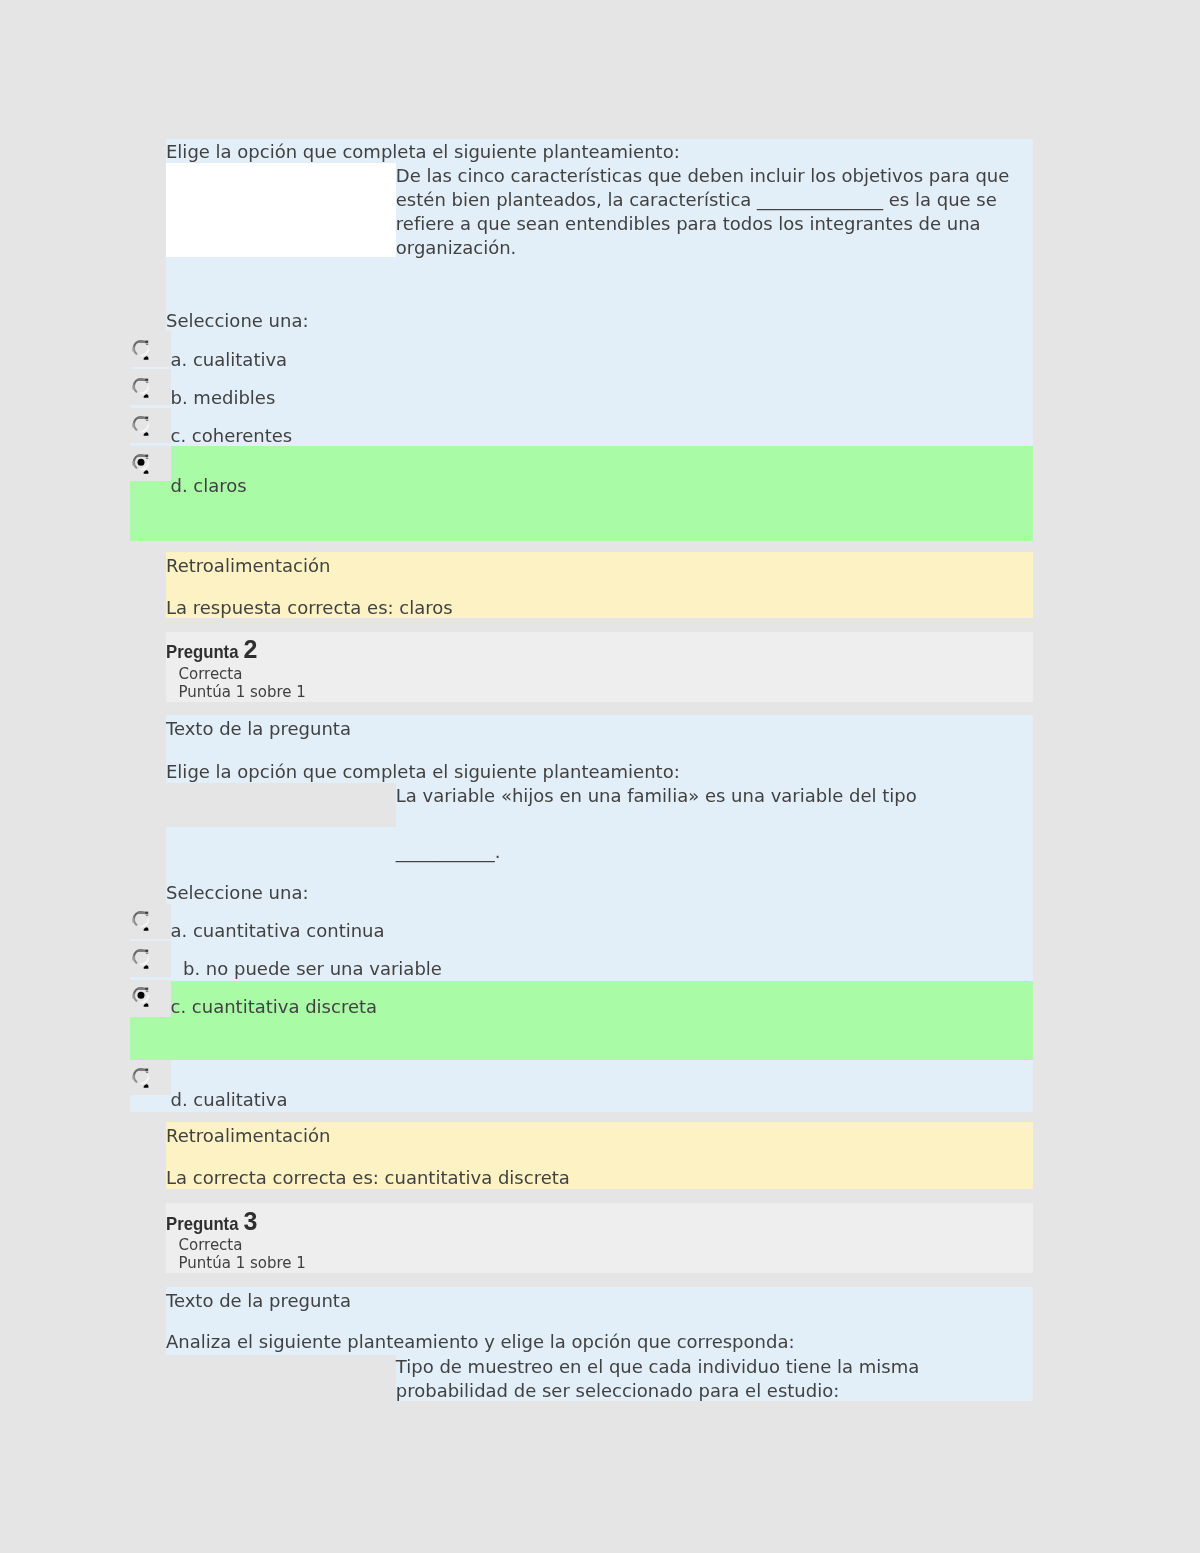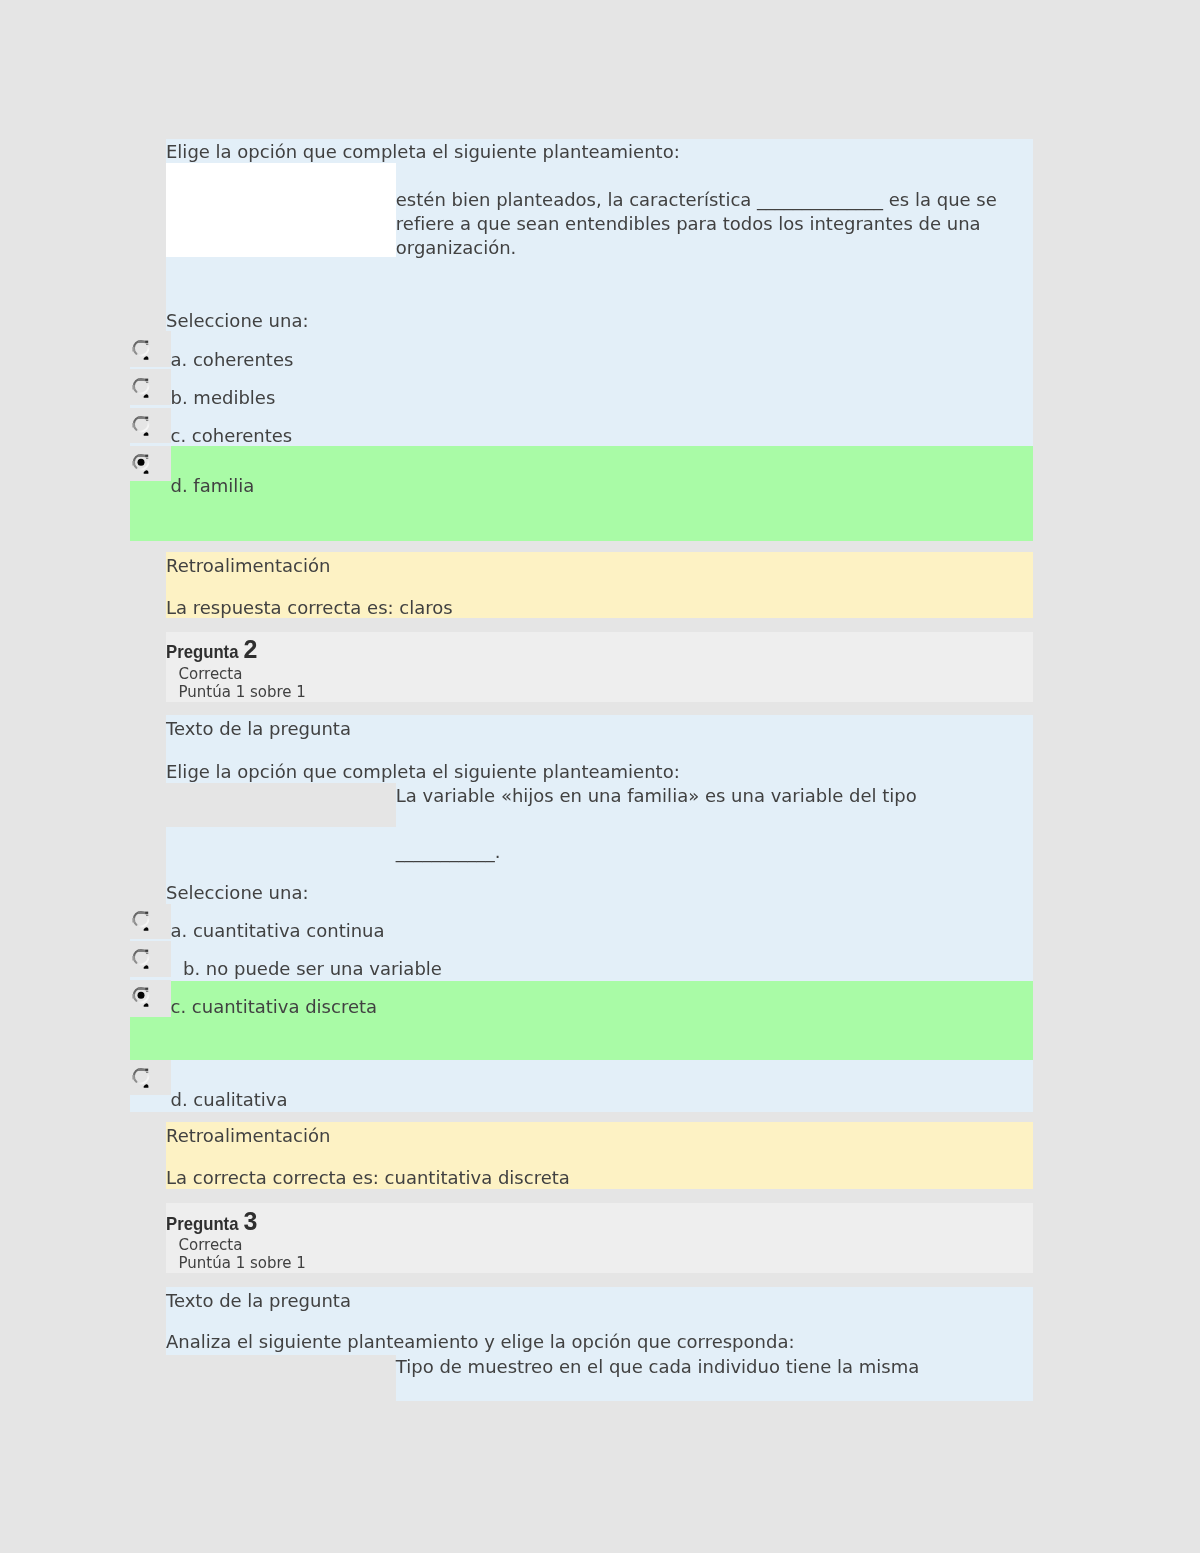--- a/index.html
+++ b/index.html
@@ -46,28 +46,29 @@
   <div class="bx qbg" style="left:166.0px;top:138.5px;width:867.4px;height:192.5px"></div>
   <div class="bx wbg" style="left:166.0px;top:163px;width:229.8px;height:94px"></div>
   <div class="bx qbg" style="left:170.5px;top:331px;width:862.9px;height:115.4px"></div>
   <div class="bx qbg" style="left:130.0px;top:367.2px;width:40.5px;height:2.3px"></div>
   <div class="bx qbg" style="left:130.0px;top:405.3px;width:40.5px;height:2.3px"></div>
   <div class="bx qbg" style="left:130.0px;top:443.4px;width:40.5px;height:2.3px"></div>
   <div class="bx okbg" style="left:170.5px;top:446.4px;width:862.9px;height:94.2px"></div>
   <div class="bx okbg" style="left:130.0px;top:481.0px;width:40.5px;height:59.6px"></div>
   <div class="bx fbbg" style="left:166.0px;top:551.8px;width:867.4px;height:66.1px"></div>
   <div class="ln" style="left:166.0px;top:141.3px">Elige la opción que completa el siguiente planteamiento:</div>
+  <div class="ln" style="left:395.8px;top:165.3px">De las cinco características que deben incluir los objetivos para que</div>
   <div class="ln" style="left:395.8px;top:189.3px">estén bien planteados, la característica ______________ es la que se</div>
   <div class="ln" style="left:395.8px;top:213.3px">refiere a que sean entendibles para todos los integrantes de una</div>
   <div class="ln" style="left:395.8px;top:237.3px">organización.</div>
   <div class="ln" style="left:166.0px;top:309.7px">Seleccione una:</div>
-  <div class="ln" style="left:170.5px;top:349.2px">a. coherentes</div>
+  <div class="ln" style="left:170.5px;top:349.2px">a. cualitativa</div>
   <div class="ln" style="left:170.5px;top:387.3px">b. medibles</div>
   <div class="ln" style="left:170.5px;top:425.4px">c. coherentes</div>
-  <div class="ln" style="left:170.5px;top:475.3px">d. familia</div>
+  <div class="ln" style="left:170.5px;top:475.3px">d. claros</div>
   <span class="rad" style="left:131.0px;top:338.9px"><svg viewBox="0 0 22 24" width="22" height="24">
         <circle cx="10.1" cy="9.2" r="7.2" fill="none" stroke="url(#ringgrad)" stroke-width="2.1"></circle>
         <path d="M7 2.8L14.4 2.8" stroke="#7c7c7c" stroke-width="2.3" fill="none"></path>
         <path d="M2.5 8L2.5 12.5" stroke="#9a9a9a" stroke-width="2.2" fill="none"></path>
         <path d="M3.5 12.6L5.9 15.5" stroke="#8c8c8c" stroke-width="1.9" fill="none"></path>
         <rect x="14.2" y="1.6" width="3" height="2.3" fill="#3a3a3a"></rect>
         <rect x="15" y="4.6" width="2.3" height="1.3" fill="#7a7a7a"></rect>
         <path d="M12.7 20.8L12.7 19.2C13.7 18.2 14.5 17.3 15.4 17.2C16.7 17.1 17.4 18.2 17.4 19.3L17.4 20.8Z" fill="#050505"></path>
       </svg></span>
   <span class="rad" style="left:131.0px;top:377.0px"><svg viewBox="0 0 22 24" width="22" height="24">
@@ -169,13 +170,14 @@
   <div class="bx hdbg" style="left:166.0px;top:1203.0px;width:867.4px;height:70.0px"></div>
   <div class="qw" style="left:166px;top:1212.6px">Pregunta</div>
   <div class="qn" style="left:243.5px;top:1211.0px">3</div>
   <div class="sm" style="left:167.5px;top:1236.95px">Correcta</div>
   <div class="sm" style="left:167.5px;top:1255.15px">Puntúa 1 sobre 1</div>
   <div class="bx qbg" style="left:166.0px;top:1287.0px;width:867.4px;height:67.8px"></div>
   <div class="bx qbg" style="left:395.8px;top:1354.8px;width:637.6px;height:46.2px"></div>
   <div class="ln" style="left:166.0px;top:1289.8px">Texto de la pregunta</div>
   <div class="ln" style="left:395.8px;top:1355.6px">Tipo de muestreo en el que cada individuo tiene la misma</div>
   <div class="ln" style="left:166.0px;top:1330.9px">Analiza el siguiente planteamiento y elige la opción que corresponda:</div>
+  <div class="ln" style="left:395.8px;top:1379.8px">probabilidad de ser seleccionado para el estudio:</div>
 </div>
 
 </body></html>

